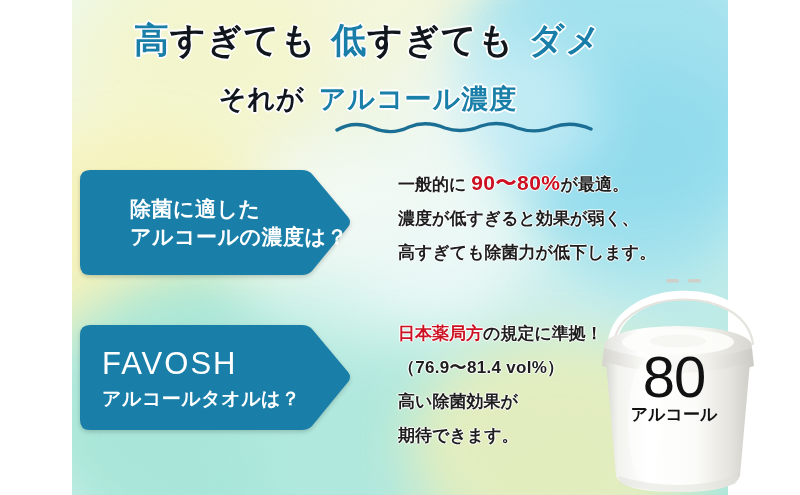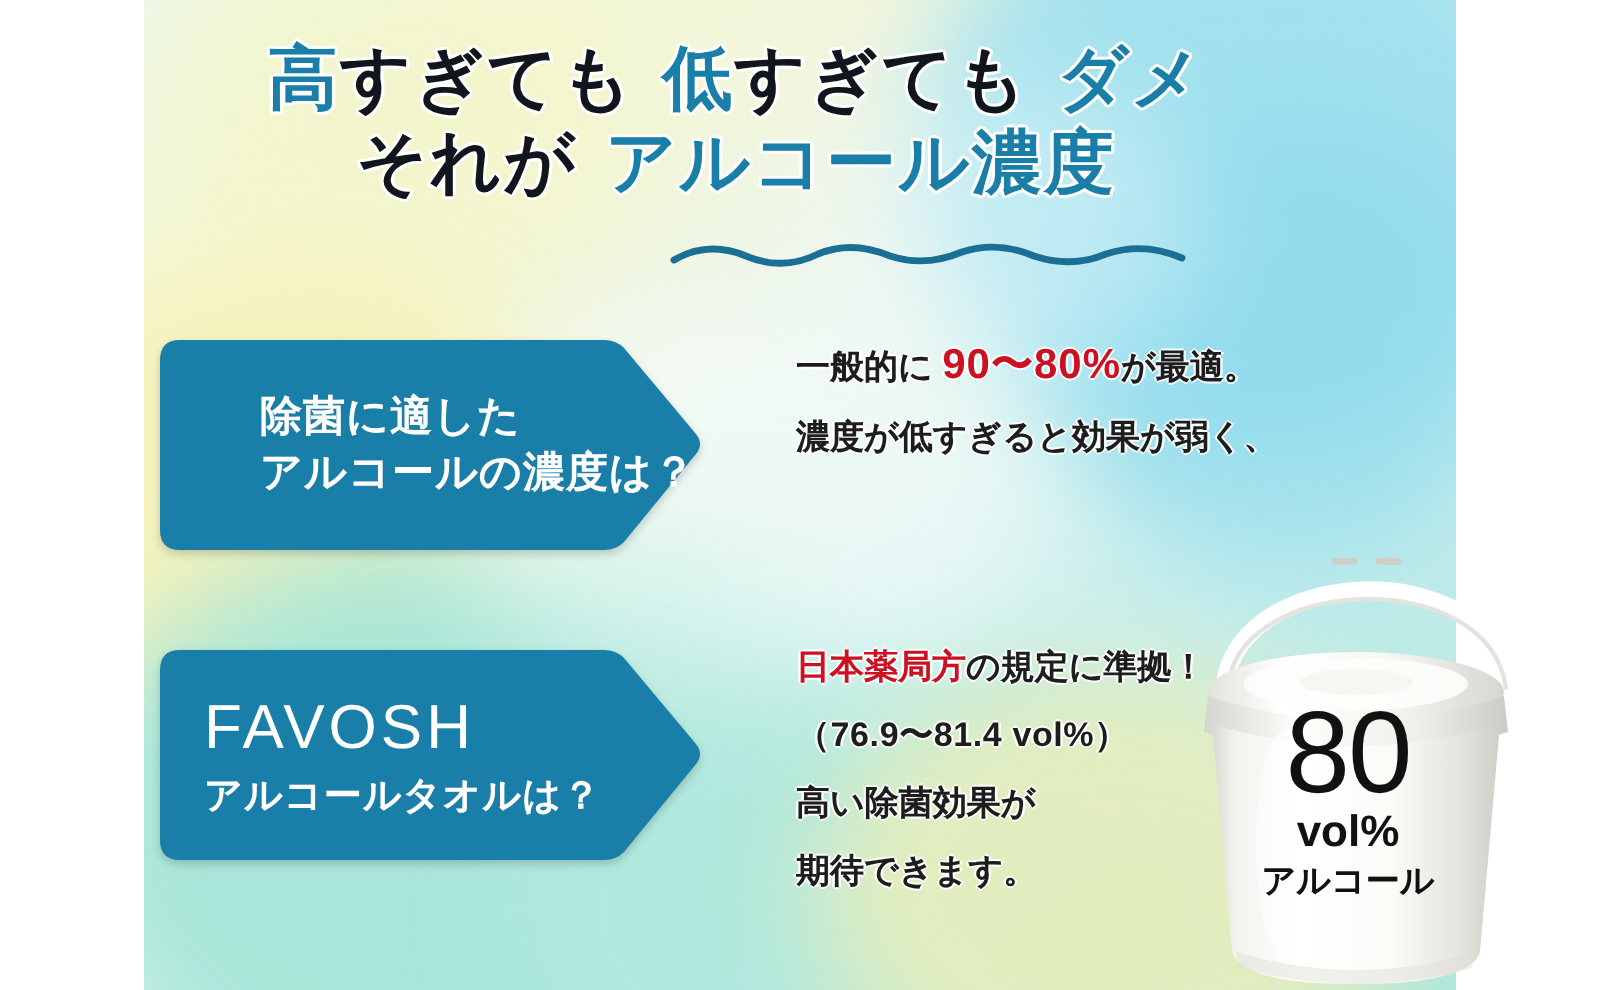--- a/index.html
+++ b/index.html
@@ -114,21 +114,21 @@
     text-align: center;
     line-height: 1;
     z-index: 5;
   }
   .hl-line {
     font-weight: bold;
     letter-spacing: 1px;
     white-space: nowrap;
   }
   .hl-line1 { font-size: 35px; }
-  .hl-line2 { font-size: 35px; margin-top: 7px; }
+  .hl-line2 { font-size: 27px; margin-top: 29px; }
   .t-teal {
     color: #1a7fa8;
     text-shadow:
       1.6px 0 0 #ffffff, -1.6px 0 0 #ffffff,
       0 1.6px 0 #ffffff, 0 -1.6px 0 #ffffff,
       1.2px 1.2px 0 #ffffff, -1.2px 1.2px 0 #ffffff,
       1.2px -1.2px 0 #ffffff, -1.2px -1.2px 0 #ffffff;
   }
   .t-navy {
     color: #10161c;
@@ -302,20 +302,21 @@
     </svg>
     <div class="banner-text">
       <div class="bn-row bn-jp">除菌に適した</div>
       <div class="bn-row bn-jp">アルコールの濃度は？</div>
     </div>
   </div>
 
   <div class="copy copy-1">
     <div class="copy-row"><span>一般的に </span><span class="big-red">90〜80%</span><span>が最適。</span></div>
     <div class="copy-row">濃度が低すぎると効果が弱く、</div>
+    <div class="copy-row">高すぎても除菌力が低下します。</div>
   </div>
 
   <div class="banner banner-2">
     <svg class="banner-shape" viewBox="0 0 275 105" preserveAspectRatio="none">
       <path d="M10 0 H 222 Q 228 0 232 4 L 268 47 Q 272 52 268 57 L 232 101
                Q 228 105 222 105 H 10 Q 0 105 0 95 V 10 Q 0 0 10 0 Z" fill="#1a7fa8"></path>
     </svg>
     <div class="banner-text">
       <div class="bn-row bn-brand">FAVOSH</div>
       <div class="bn-row bn-sub">アルコールタオルは？</div>
@@ -368,18 +369,17 @@
 
       <path d="M8 100 q 72 22 144 0 L 142 214 q -5 16 -62 16 q -57 0 -62 -16 Z" fill="url(#bodyGrad)"></path>
 
       <ellipse cx="46" cy="160" rx="16" ry="58" fill="#ffffff" opacity=".55"></ellipse>
 
       <path d="M20 214 q 60 18 120 0 l -2 8 q -58 16 -116 0 Z" fill="#e0dfd9" opacity=".5"></path>
     </svg>
 
     <div class="bucket-label">
       <div class="bl-num">80</div>
-      <div class="bl-vol">vol%</div>
       <div class="bl-jp">アルコール</div>
     </div>
   </div>
 
 </div>
 
 </body></html>

